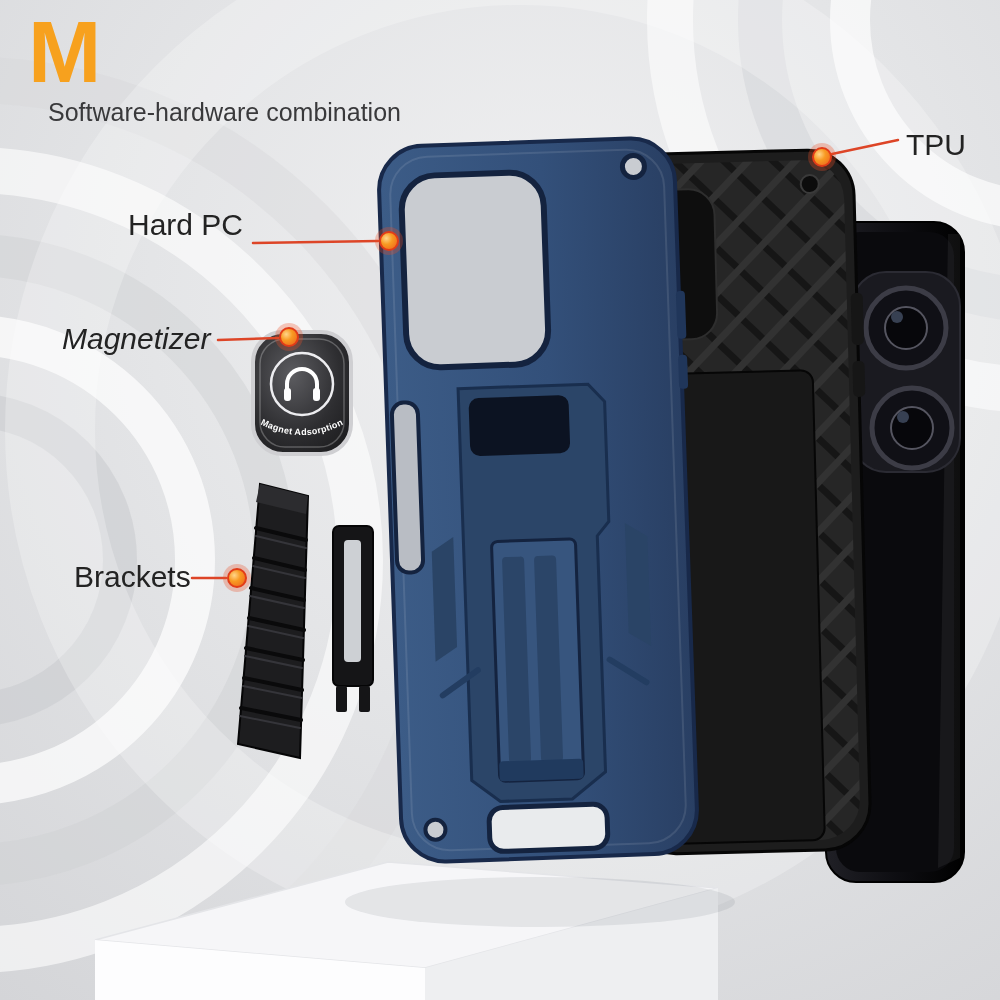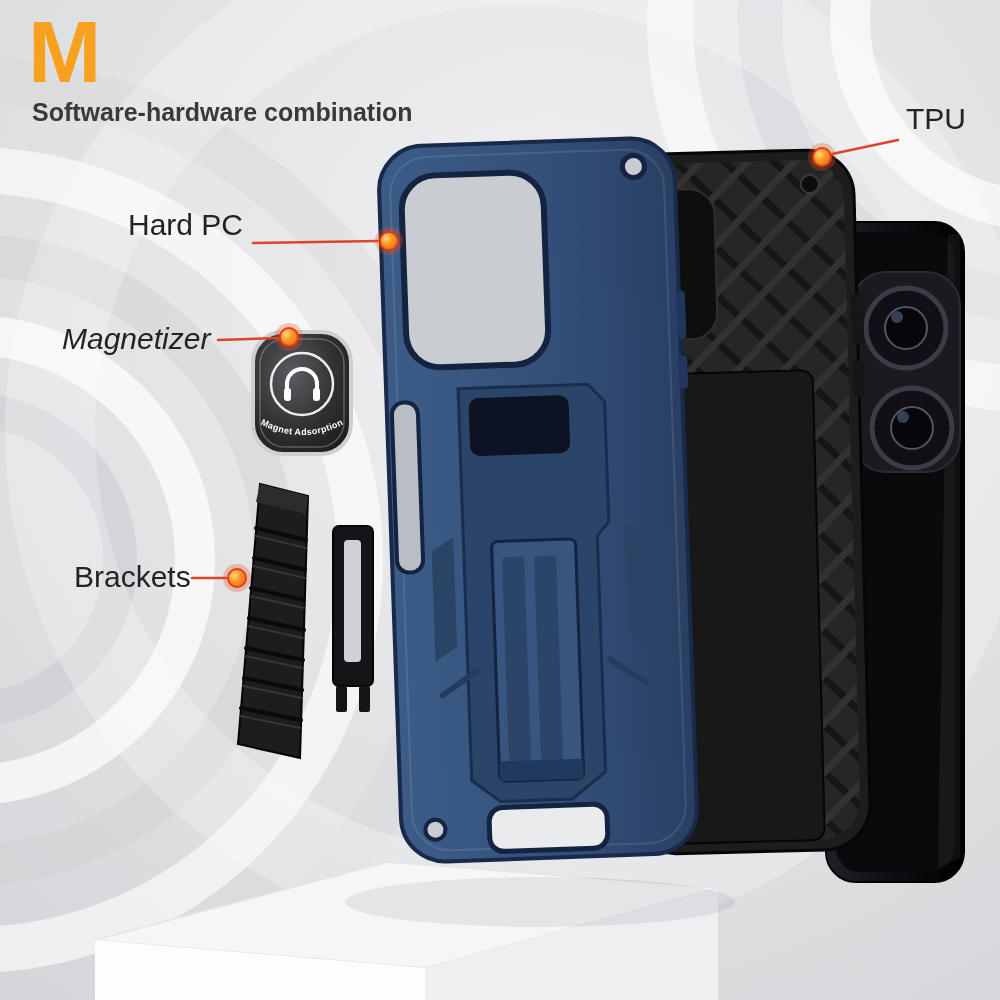--- a/index.html
+++ b/index.html
@@ -9,24 +9,24 @@
   .stage {
     position:relative; width:1000px; height:1000px; overflow:hidden;
     background: radial-gradient(circle at 55% 30%, #f1f1f2 0%, #e4e5e7 45%, #d4d5d8 100%);
   }
   svg.layer { position:absolute; inset:0; width:1000px; height:1000px; }
 
   .title-block { position:absolute; left:28px; top:10px; white-space:nowrap; }
   .page-title { display:flex; align-items:baseline; font-weight:800; color:#3e3e40; }
   .page-title .lead { font-size:88px; line-height:.95; color:var(--accent-orange,#f7a11e); }
   .page-title .rest { font-size:54px; letter-spacing:.5px; }
-  .subtitle { font-size:25px; font-weight:700; color:#39393b; margin:4px 0 0 4px; }
+  .subtitle { font-size:25px; font-weight:400; color:#39393b; margin:4px 0 0 20px; }
 
   .label { position:absolute; font-size:30px; font-weight:500; color:#232323; }
-  .label-tpu        { left:906px; top:102px; }
+  .label-tpu        { left:906px; top:128px; }
   .label-hardpc     { left:128px; top:208px; }
   .label-magnetizer { left:62px;  top:322px;font-style:italic; }
   .label-brackets   { left:74px;  top:560px; }
 </style>
 </head>
 <body>
 
 <div class="stage">
 
   <svg class="layer" viewBox="0 0 1000 1000" aria-hidden="true">

